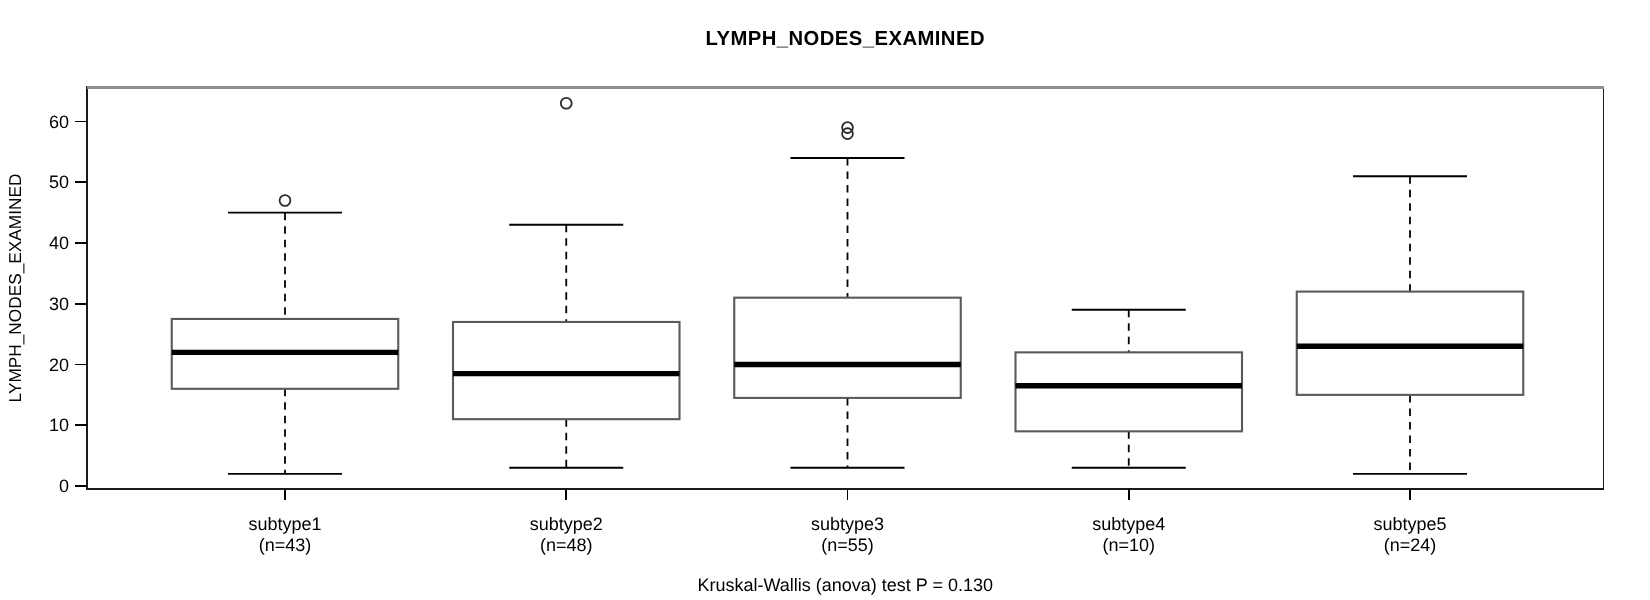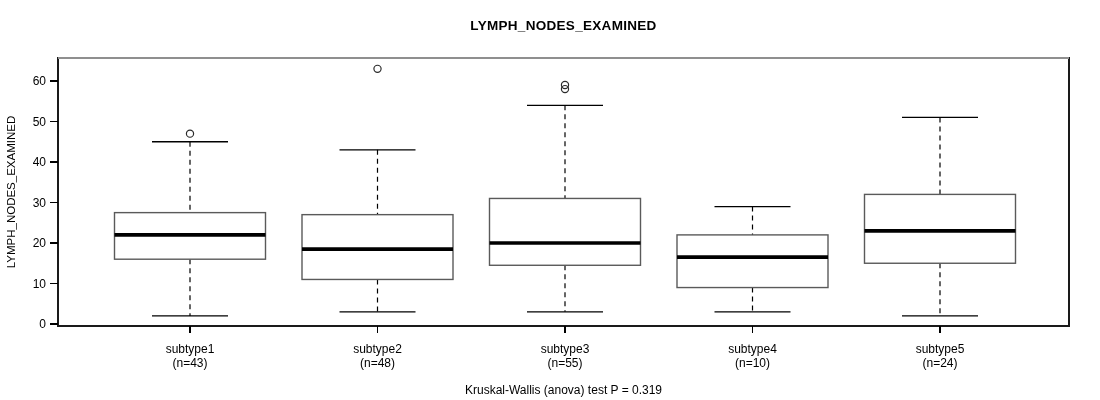--- a/index.html
+++ b/index.html
@@ -89,14 +89,14 @@
       <line x1="940" y1="117.45000000000002" x2="940" y2="194.4" stroke="#000000" stroke-width="1.2" stroke-dasharray="5,4"></line>
       <line x1="940" y1="263.25" x2="940" y2="315.9" stroke="#000000" stroke-width="1.2" stroke-dasharray="5,4"></line>
       <line x1="902" y1="117.45000000000002" x2="978" y2="117.45000000000002" stroke="#000000" stroke-width="1.3"></line>
       <line x1="902" y1="315.9" x2="978" y2="315.9" stroke="#000000" stroke-width="1.3"></line>
       <rect x="864.5" y="194.4" width="151" height="68.85" fill="#ffffff" stroke="#5a5a5a" stroke-width="1.4"></rect>
       <line x1="864.5" y1="230.85000000000002" x2="1015.5" y2="230.85000000000002" stroke="#000000" stroke-width="3.6"></line>
       <line x1="940" y1="326" x2="940" y2="333" stroke="#000000" stroke-width="1.2" shape-rendering="crispEdges"></line>
       <text x="940" y="353" text-anchor="middle">subtype5</text>
       <text x="940" y="367" text-anchor="middle">(n=24)</text>
     </svg>
-  <div class="stat-annotation">Kruskal-Wallis (anova) test P = 0.319</div>
+  <div class="stat-annotation">Kruskal-Wallis (anova) test P = 0.130</div>
 </div>
 
 </body></html>

